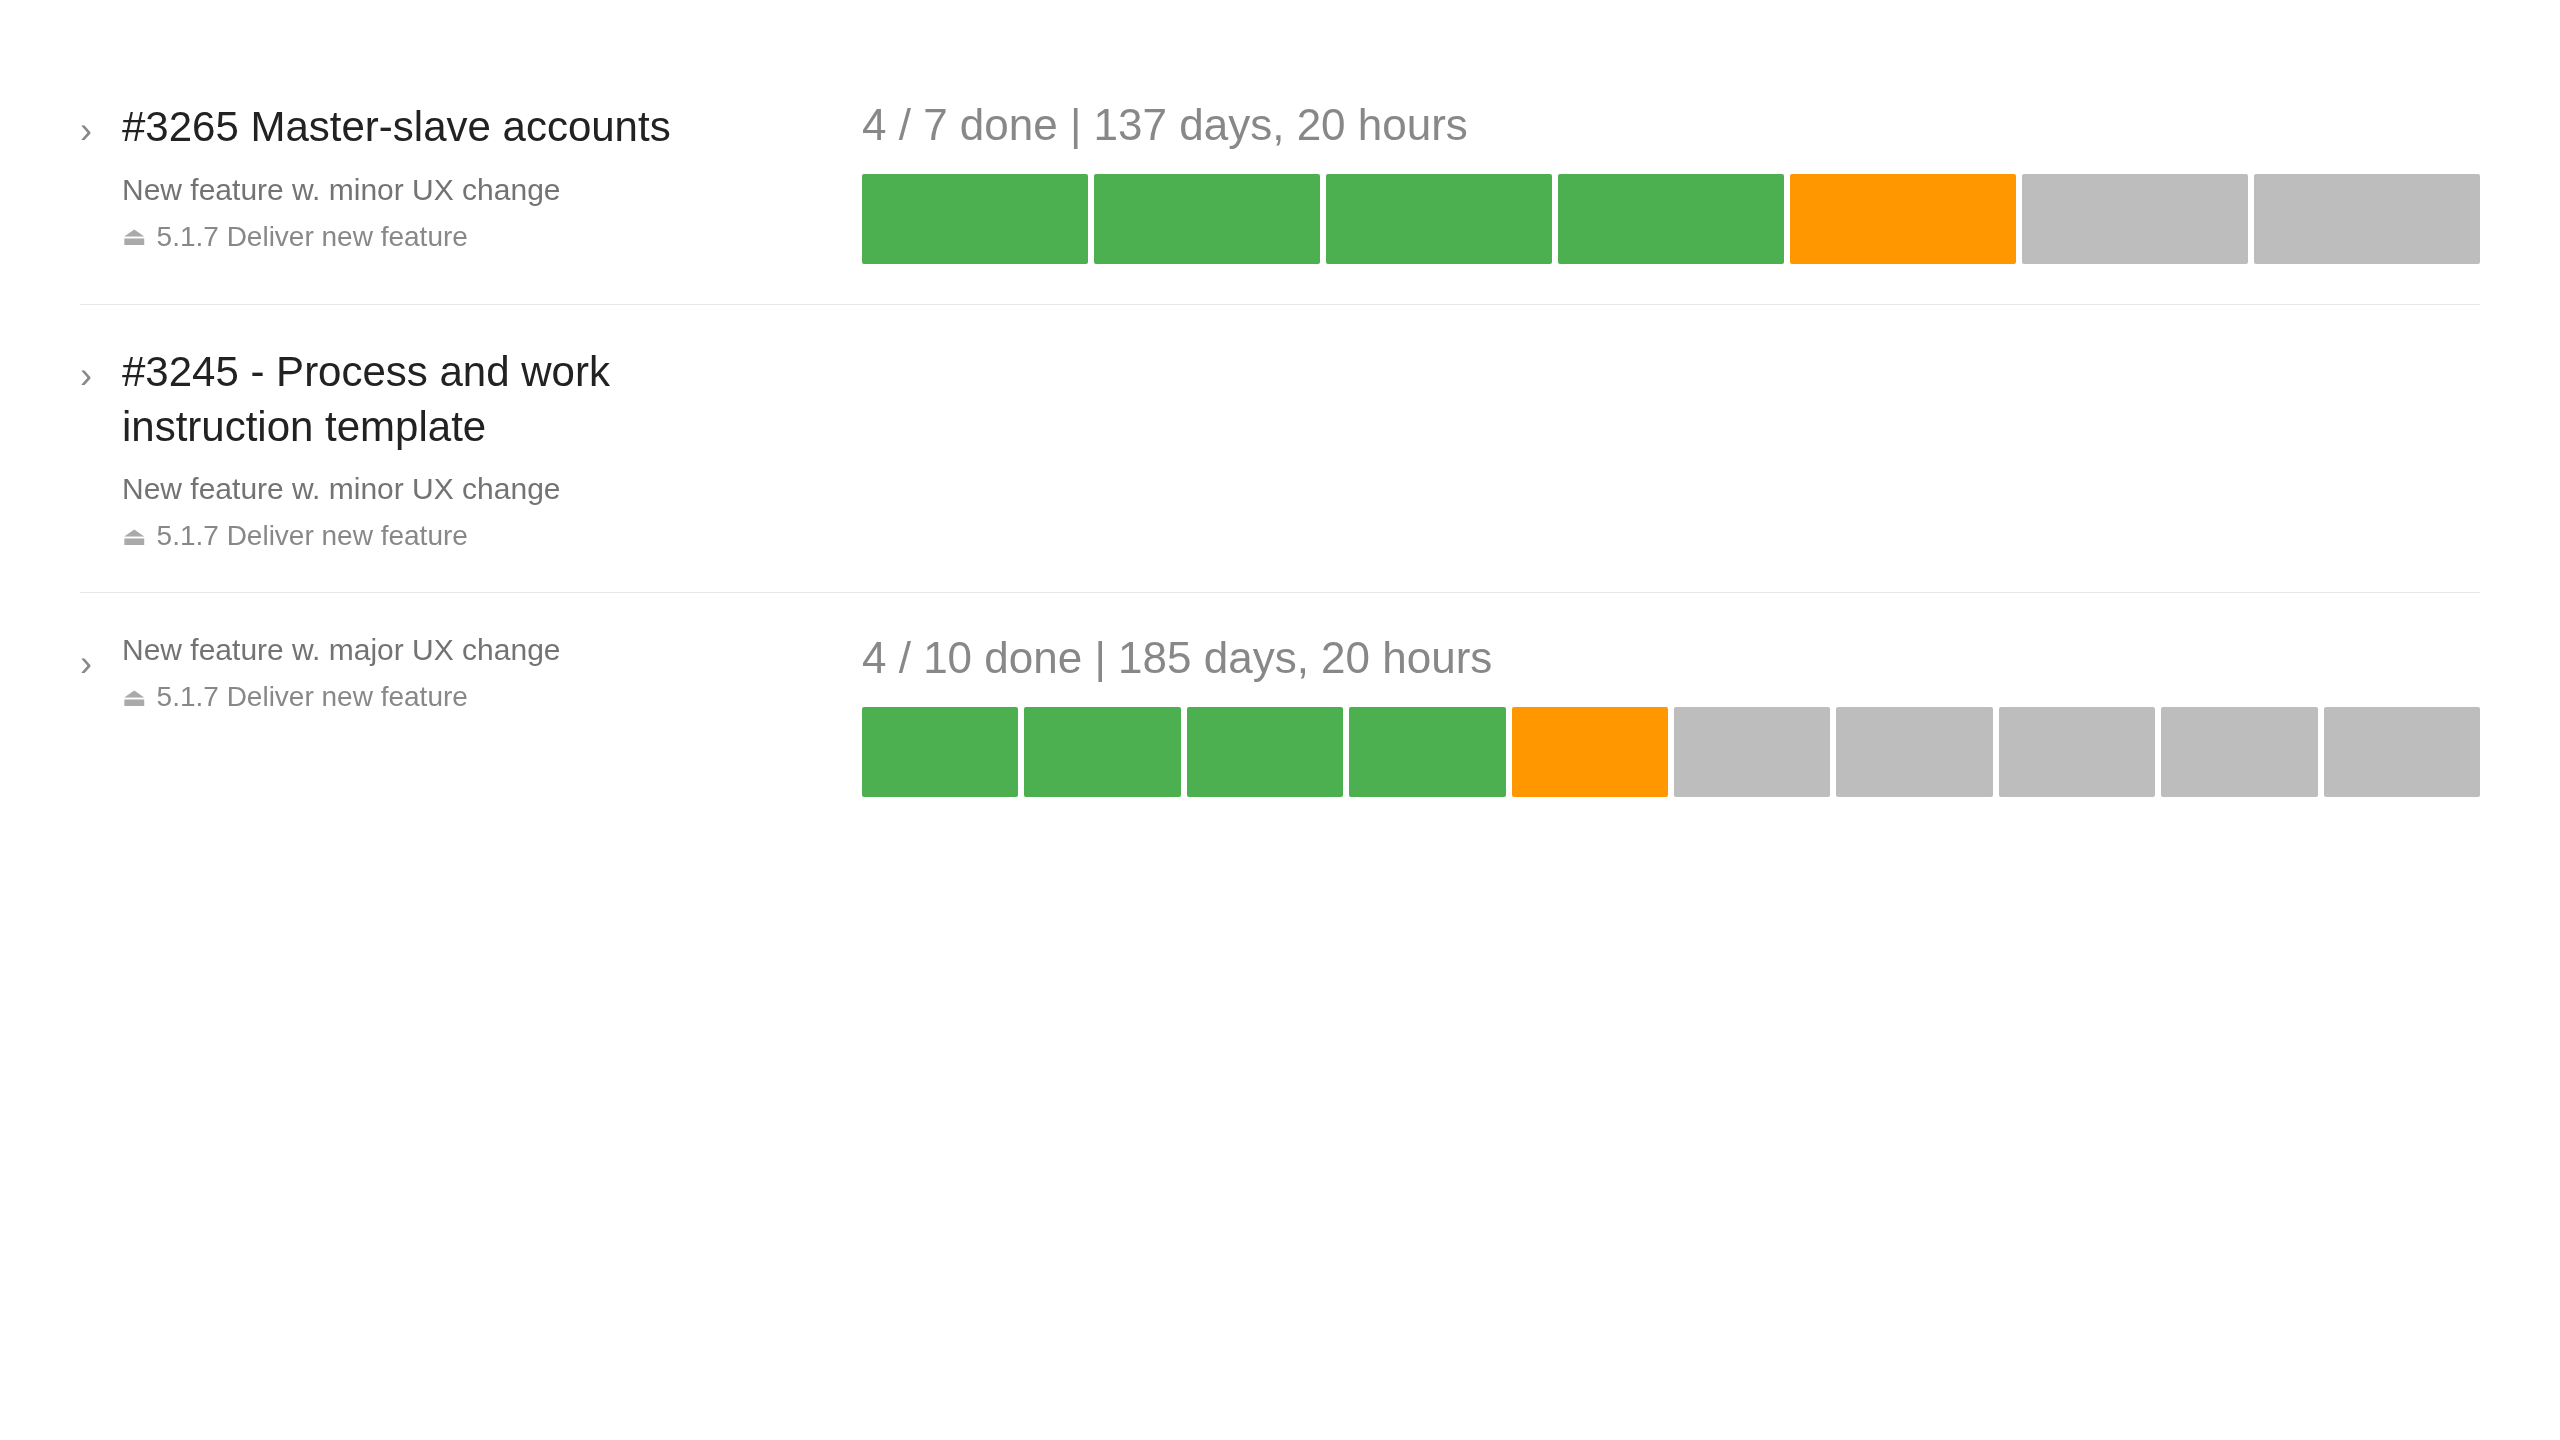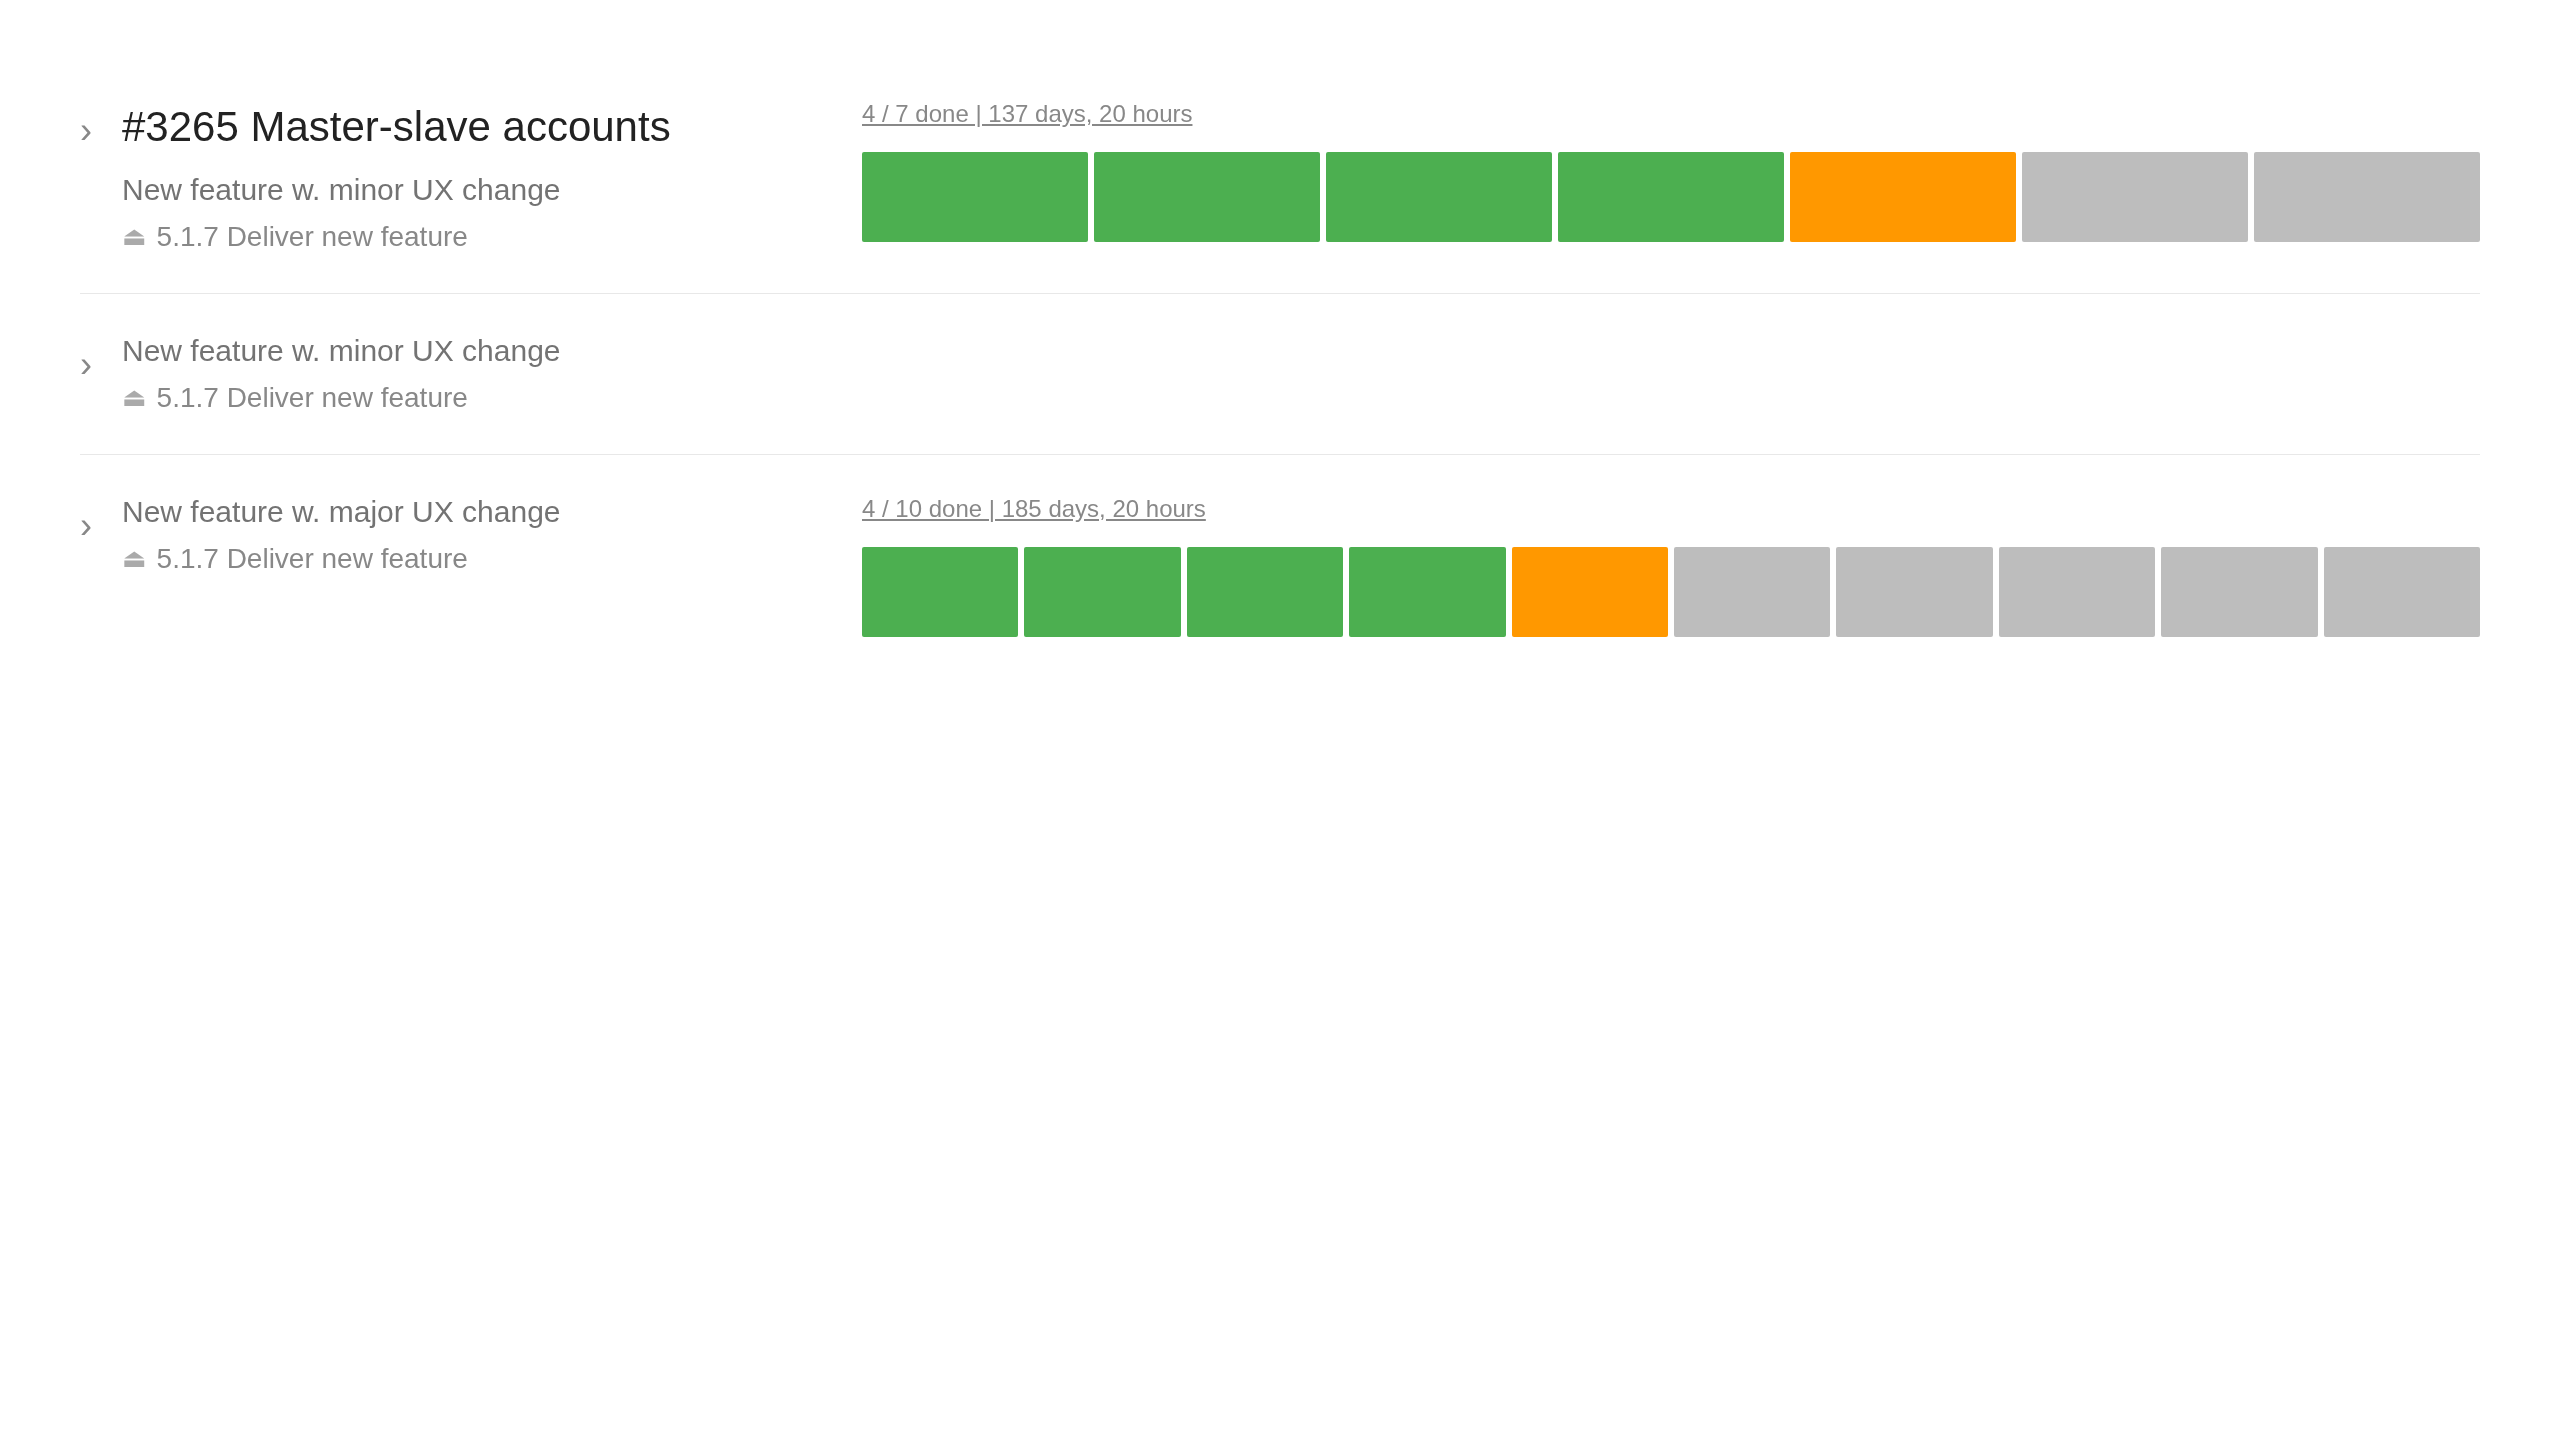--- a/index.html
+++ b/index.html
@@ -72,25 +72,24 @@
       font-size: 26px;
       color: #aaa;
     }
 
     .right-section {
       flex: 1;
       padding-left: 60px;
     }
 
     .stats-row {
-      font-size: 24px;
+      font-size: 44px;
       color: #888;
       margin-bottom: 24px;
       white-space: nowrap;
-      text-decoration: underline;
     }
 
     .progress-bar {
       display: flex;
       height: 90px;
       width: 100%;
       gap: 6px;
     }
 
     .bar-segment {
@@ -121,20 +120,21 @@
           <div class="bar-segment" style="background-color: rgb(76, 175, 80);"></div>
           <div class="bar-segment" style="background-color: rgb(255, 152, 0);"></div>
           <div class="bar-segment" style="background-color: rgb(189, 189, 189);"></div>
           <div class="bar-segment" style="background-color: rgb(189, 189, 189);"></div>
         </div>
       </div>
     </div>
     <div class="feature-item">
       <div class="chevron">›</div>
       <div class="left-section">
+        <div class="feature-title">#3245 - Process and work instruction template</div>
         <div class="feature-subtitle">New feature w. minor UX change</div>
         <div class="feature-tag">
           <span class="tag-icon">⏏</span>
           <span>5.1.7 Deliver new feature</span>
         </div>
       </div>
     </div>
     <div class="feature-item">
       <div class="chevron">›</div>
       <div class="left-section">

